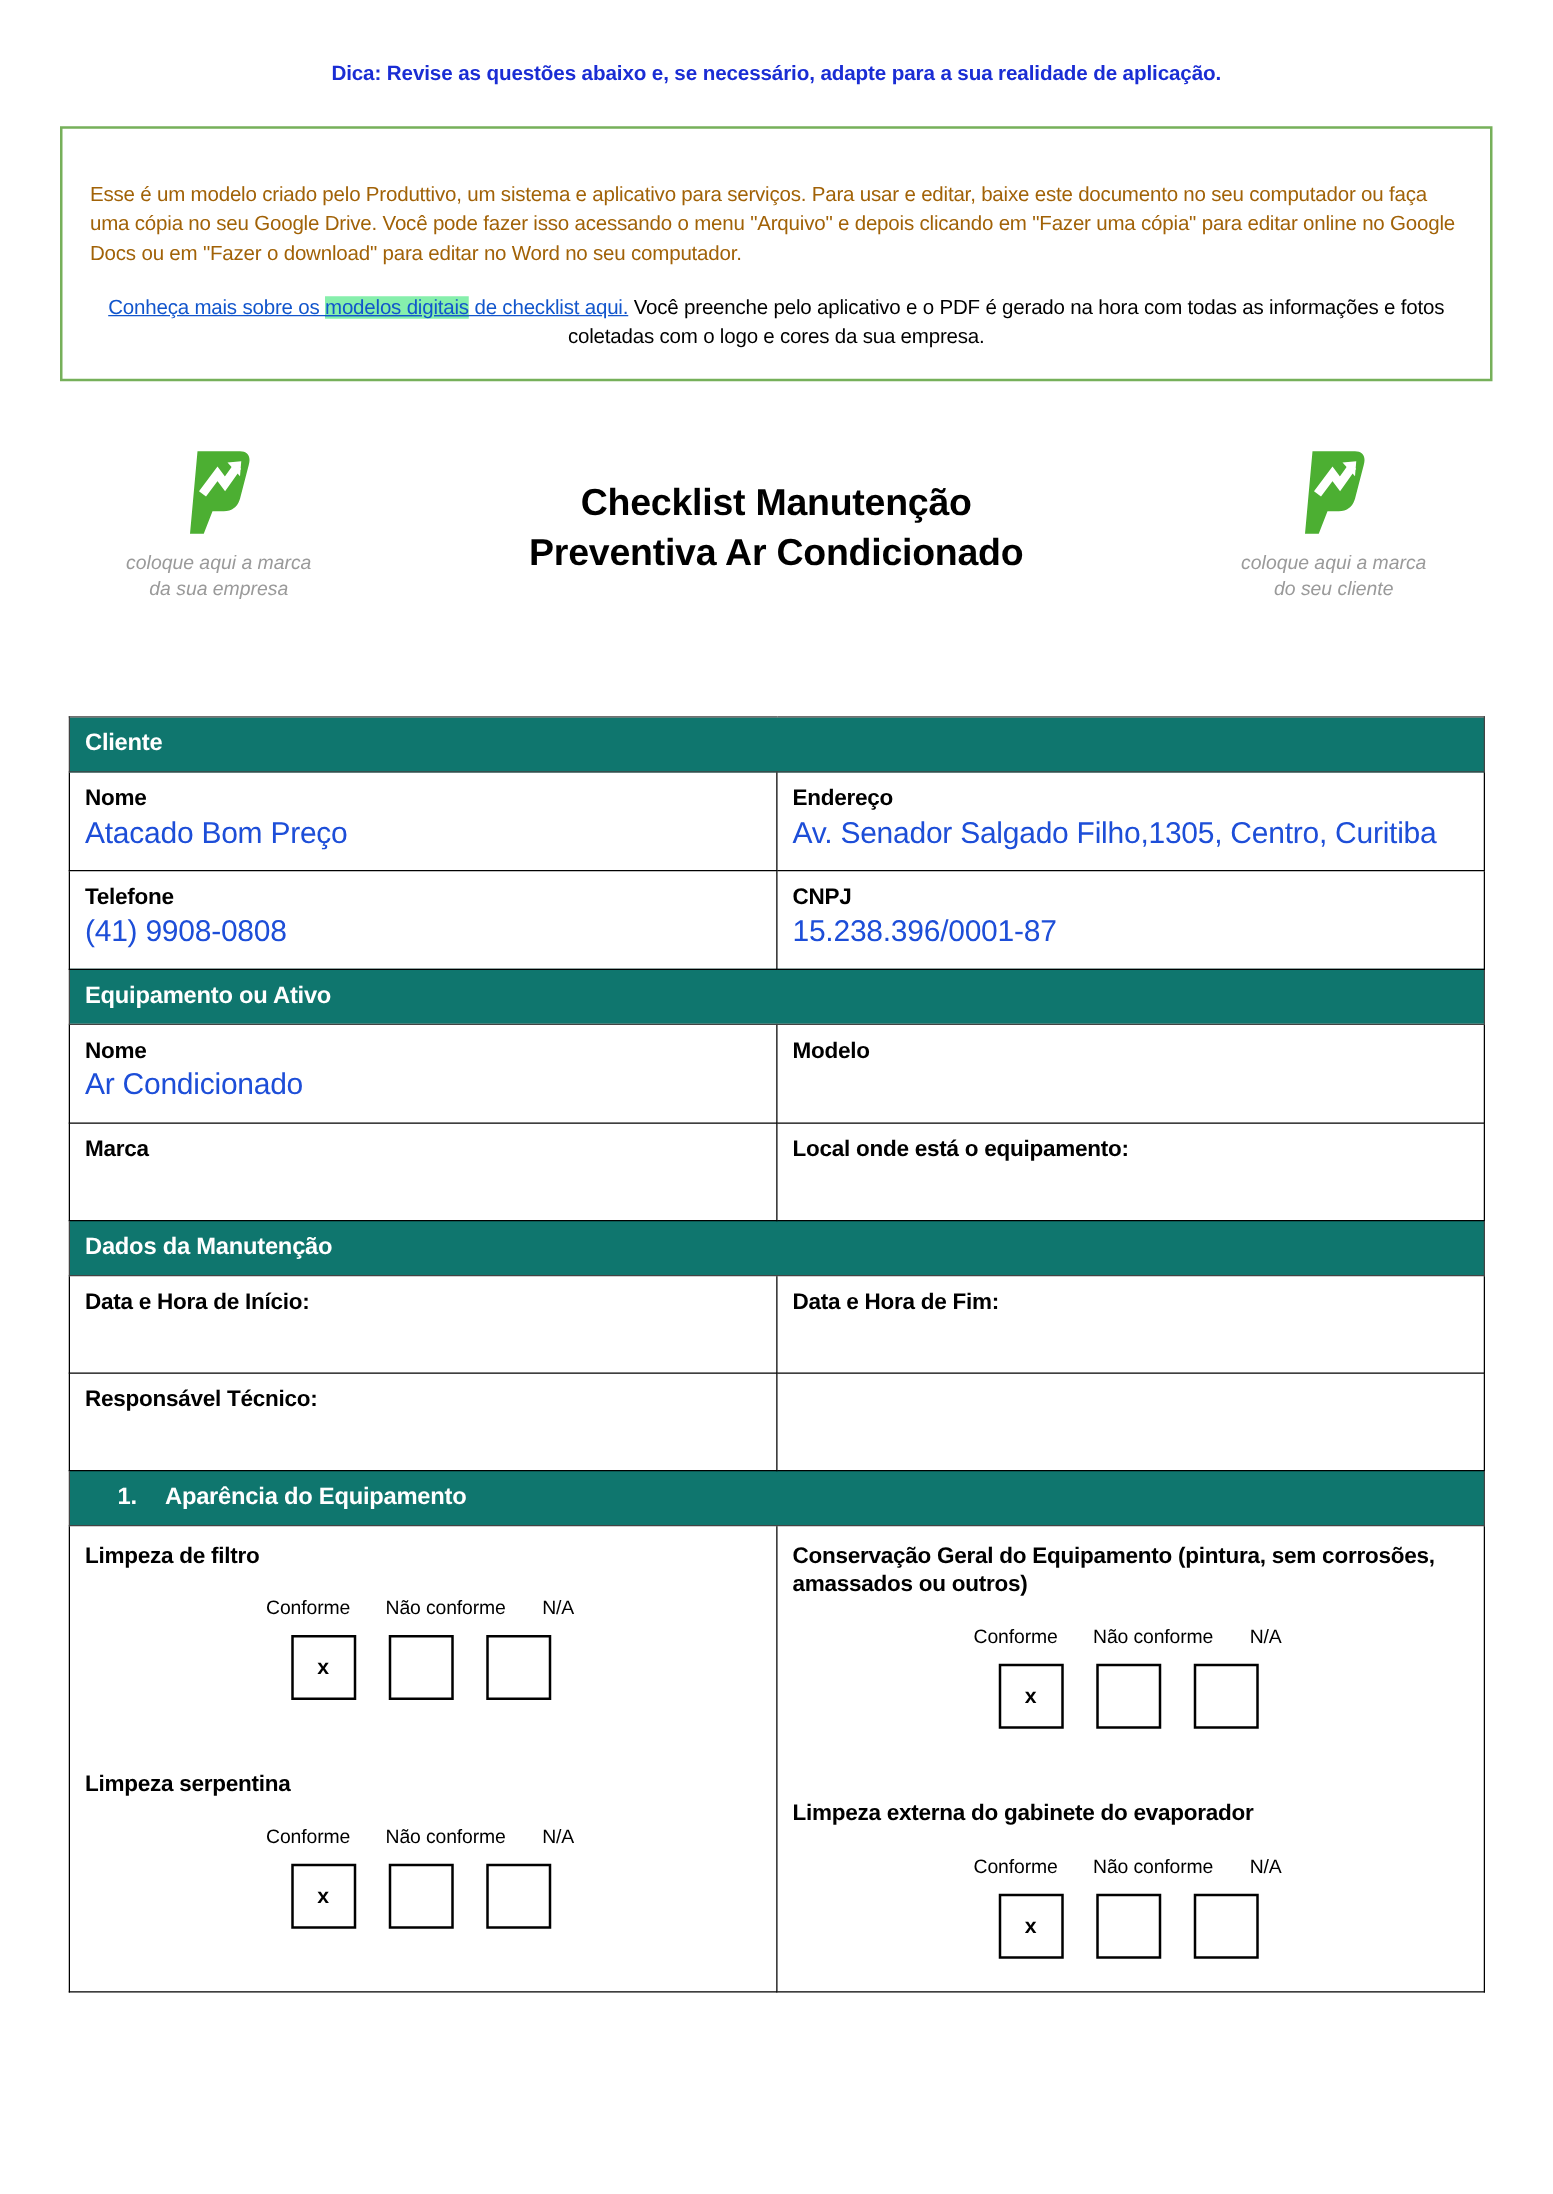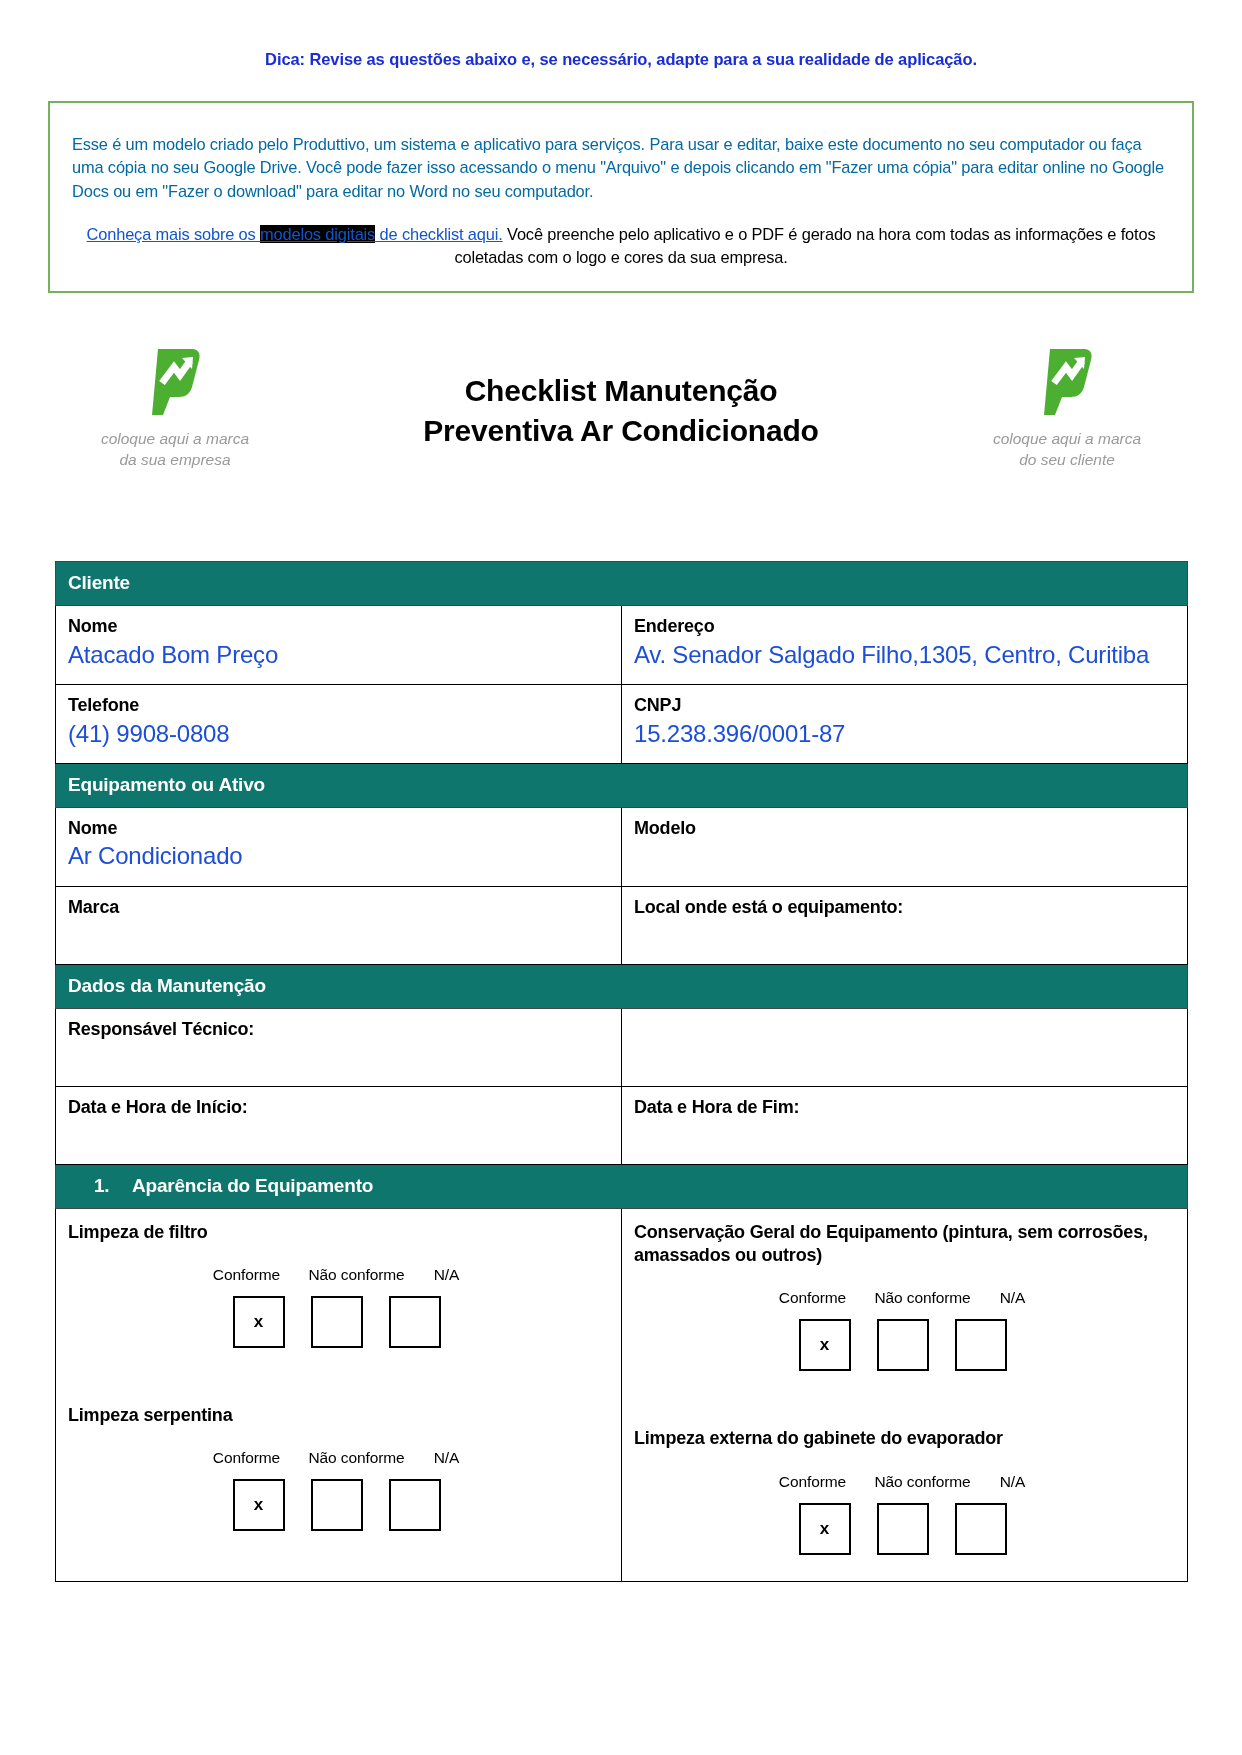--- a/index.html
+++ b/index.html
@@ -28,37 +28,38 @@
   
   .info-box {
     margin: 32px 48px 0 48px;
     border: 2px solid #76b05a;
     padding: 30px 22px 22px 22px;
     min-height: 190px;
   }
   .info-p {
     font-size: 16.4px;
     line-height: 1.42;
-    color: #0369a1;
+    color: #a16207;
     text-align: left;
     letter-spacing: -0.15px;
+    margin-top: 12px;
   }
   .info-p2 {
     margin-top: 20px;
     font-size: 16.4px;
     line-height: 1.42;
     text-align: center;
     letter-spacing: -0.15px;
   }
   .link {
     color: #1155cc;
     text-decoration: underline;
   }
   .hl {
-    background: #000000;
+    background: #86efac;
     color: #1155cc;
     text-decoration: underline;
     margin-top: 28px;
   }
 
   
   .header {
     display: flex;
     align-items: flex-start;
     justify-content: space-between;
@@ -272,35 +273,35 @@
         <div class="cell-lbl">Local onde está o equipamento:</div>
         <div class="cell-val"></div>
       </td>
     </tr>
 
     <tr class="sec-head">
       <td colspan="2">Dados da Manutenção</td>
     </tr>
     <tr>
       <td class="cell tall">
+        <div class="cell-lbl">Data e Hora de Início:</div>
+        <div class="cell-val"></div>
+      </td>
+      <td class="cell tall">
+        <div class="cell-lbl">Data e Hora de Fim:</div>
+        <div class="cell-val"></div>
+      </td>
+    </tr>
+    <tr>
+      <td class="cell tall">
         <div class="cell-lbl">Responsável Técnico:</div>
         <div class="cell-val"></div>
       </td>
       <td class="cell tall">
         <div class="cell-lbl"></div>
-        <div class="cell-val"></div>
-      </td>
-    </tr>
-    <tr>
-      <td class="cell tall">
-        <div class="cell-lbl">Data e Hora de Início:</div>
-        <div class="cell-val"></div>
-      </td>
-      <td class="cell tall">
-        <div class="cell-lbl">Data e Hora de Fim:</div>
         <div class="cell-val"></div>
       </td>
     </tr>
 
     <tr class="sec-head numbered">
       <td colspan="2">
         <span class="sec-num">1.</span><span>Aparência do Equipamento</span>
       </td>
     </tr>
 

